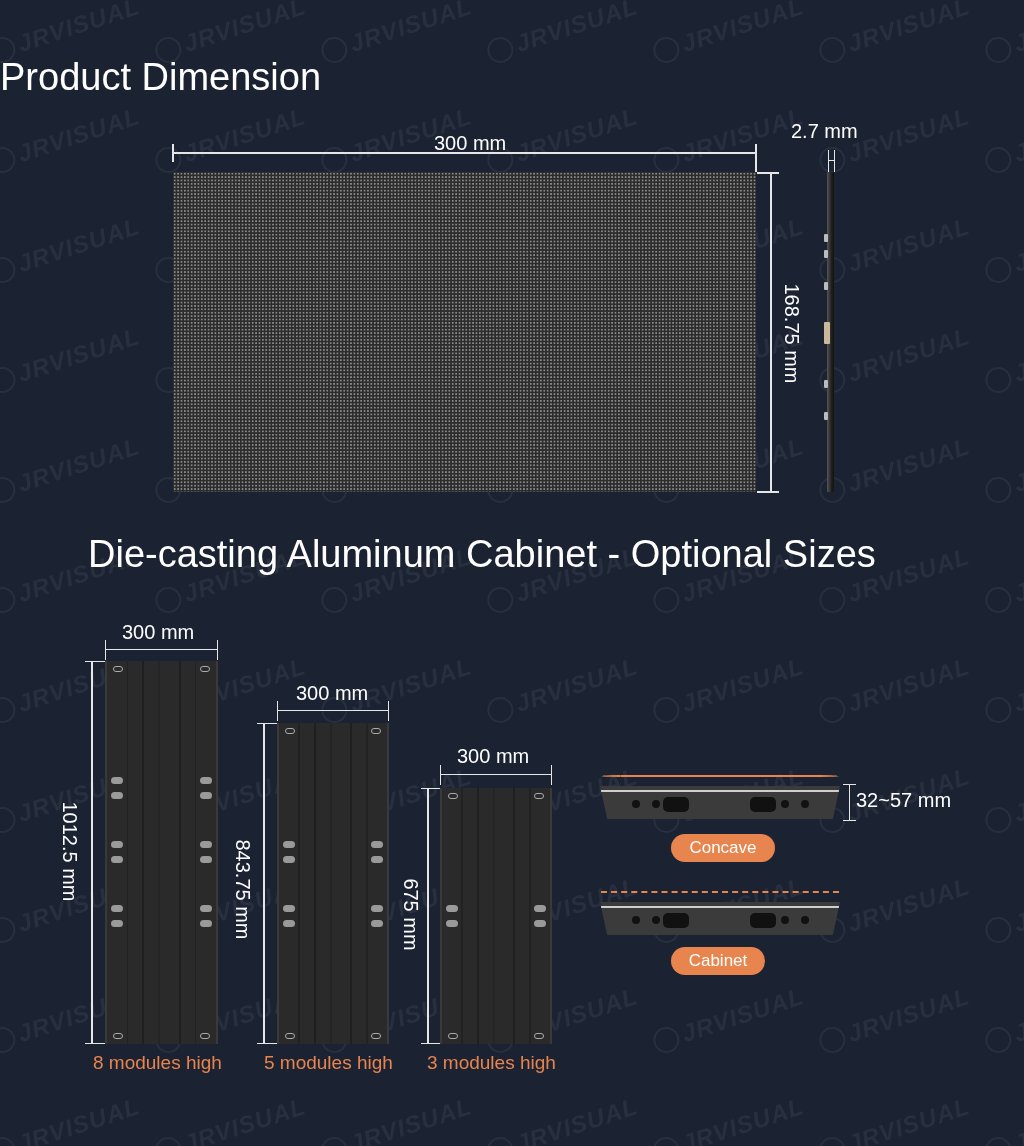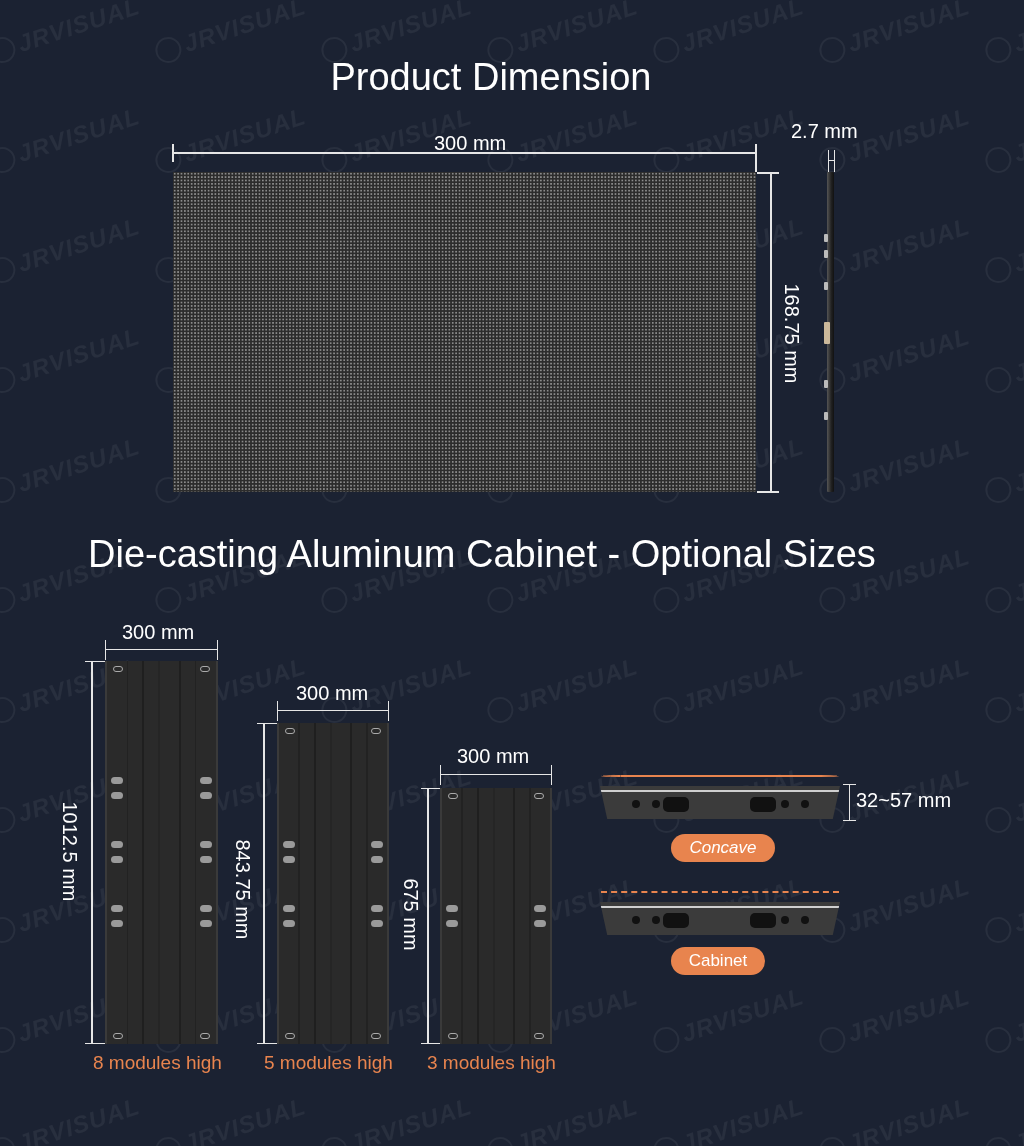--- a/index.html
+++ b/index.html
@@ -371,21 +371,21 @@
     <div class="wm" style="left: 820px; top: 1140px;">
       <div class="wm-logo"></div>
       <span class="wm-text">JRVISUAL</span>
     </div>
     <div class="wm" style="left: 986px; top: 1140px;">
       <div class="wm-logo"></div>
       <span class="wm-text">JRVISUAL</span>
     </div>
   </div>
 
-<div class="abs title" style="left:0;width:982px;top:56px;text-align:center;">Product Dimension</div>
+<div class="abs title" style="left:0;width:982px;top:56px;text-align:left;">Product Dimension</div>
 
 <div class="line" style="left:172px;top:152px;width:585px;height:2px;"></div>
 <div class="line" style="left:172px;top:144px;width:2px;height:18px;"></div>
 <div class="line" style="left:755px;top:144px;width:2px;height:28px;"></div>
 <div class="abs dim-text" style="left:434px;top:132px;">300 mm</div>
 
 <div class="panel"></div>
 
 <div class="line" style="left:770px;top:172px;width:2px;height:320px;"></div>
 <div class="line" style="left:757px;top:172px;width:22px;height:2px;"></div>
@@ -486,21 +486,21 @@
   <div class="p-hole" style="left:52px;top:14px"></div>
   <div class="p-slot" style="left:63px;top:11px"></div>
   <div class="p-slot" style="left:150px;top:11px"></div>
   <div class="p-hole" style="left:181px;top:14px"></div>
   <div class="p-hole" style="left:201px;top:14px"></div>
 </div>
 <div class="line" style="left:849px;top:784px;width:1px;height:37px;"></div>
 <div class="line" style="left:843px;top:784px;width:13px;height:1px;"></div>
 <div class="line" style="left:843px;top:820px;width:13px;height:1px;"></div>
 <div class="abs dim-text" style="left:856px;top:789px;">32~57 mm</div>
-<div class="pill" style="left:671px;top:834px;width:104px;font-style:italic;">Concave</div>
+<div class="pill" style="left:671px;top:834px;width:104px;">Concave</div>
 
 <div class="dashed" style="left:601px;top:891px;width:238px;"></div>
 <div class="profile" style="left:600px;top:902px;">
   <div class="profile-top"></div>
   <div class="p-hole" style="left:32px;top:14px"></div>
   <div class="p-hole" style="left:52px;top:14px"></div>
   <div class="p-slot" style="left:63px;top:11px"></div>
   <div class="p-slot" style="left:150px;top:11px"></div>
   <div class="p-hole" style="left:181px;top:14px"></div>
   <div class="p-hole" style="left:201px;top:14px"></div>

